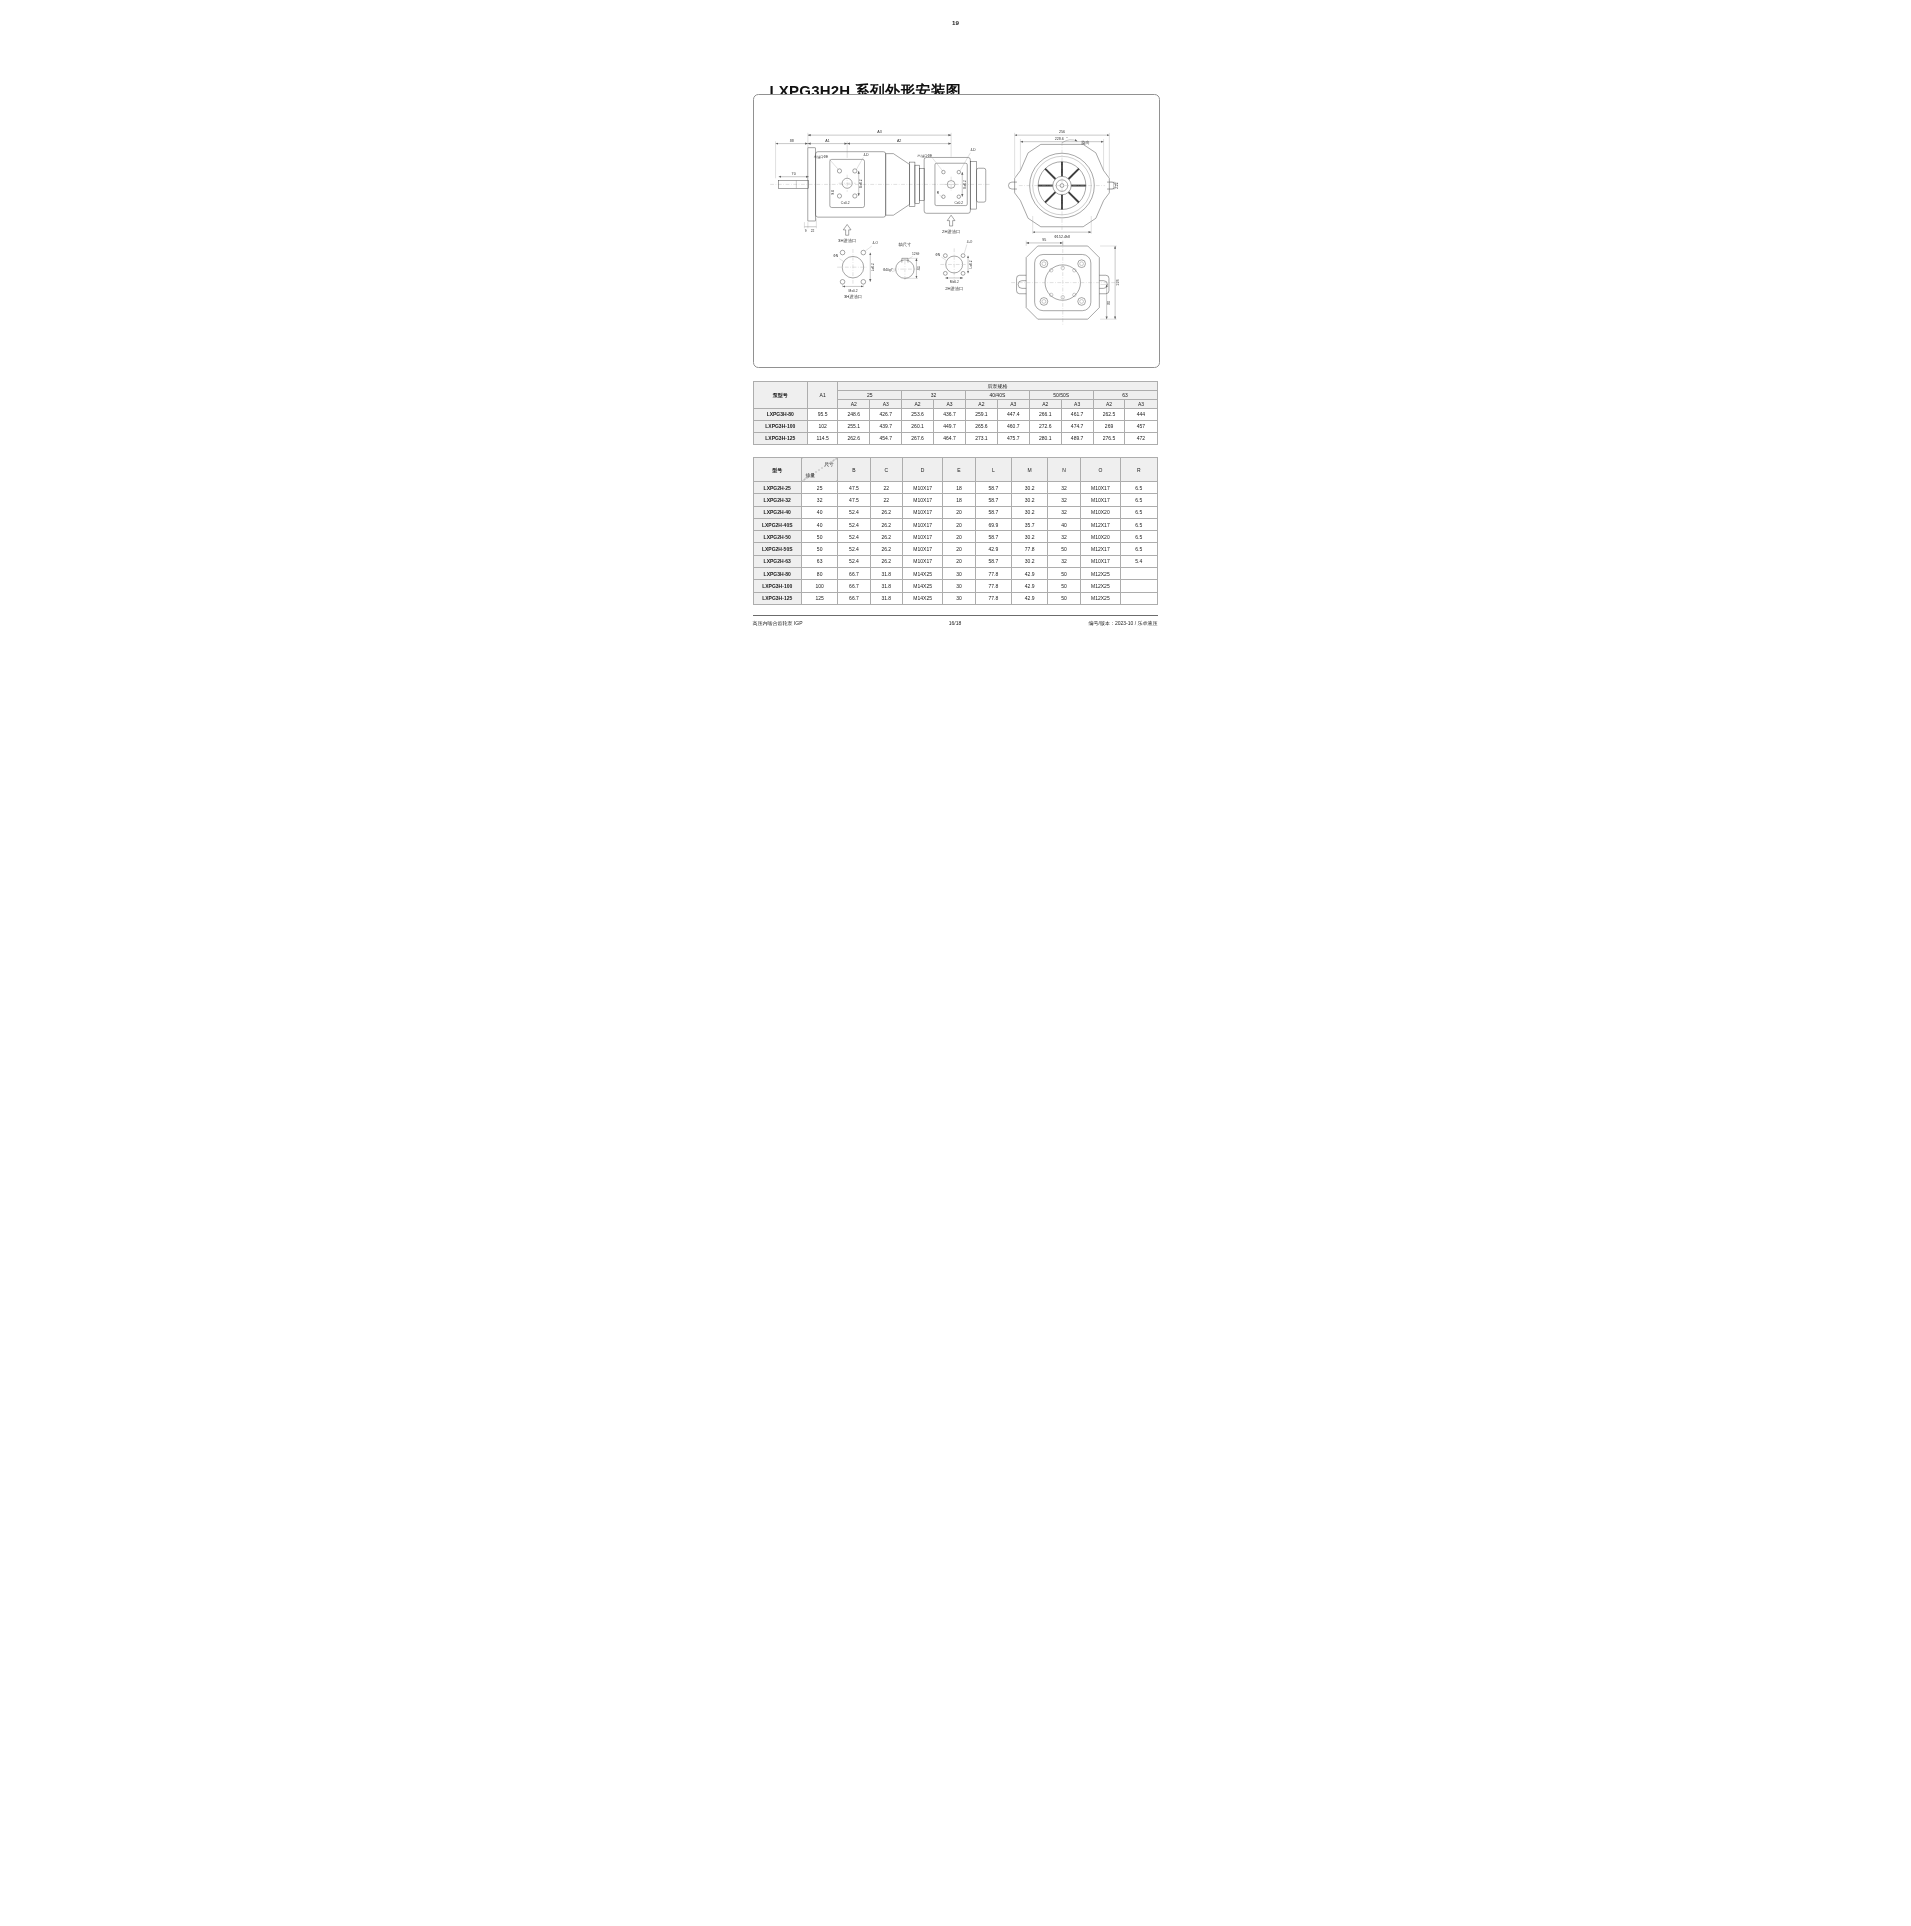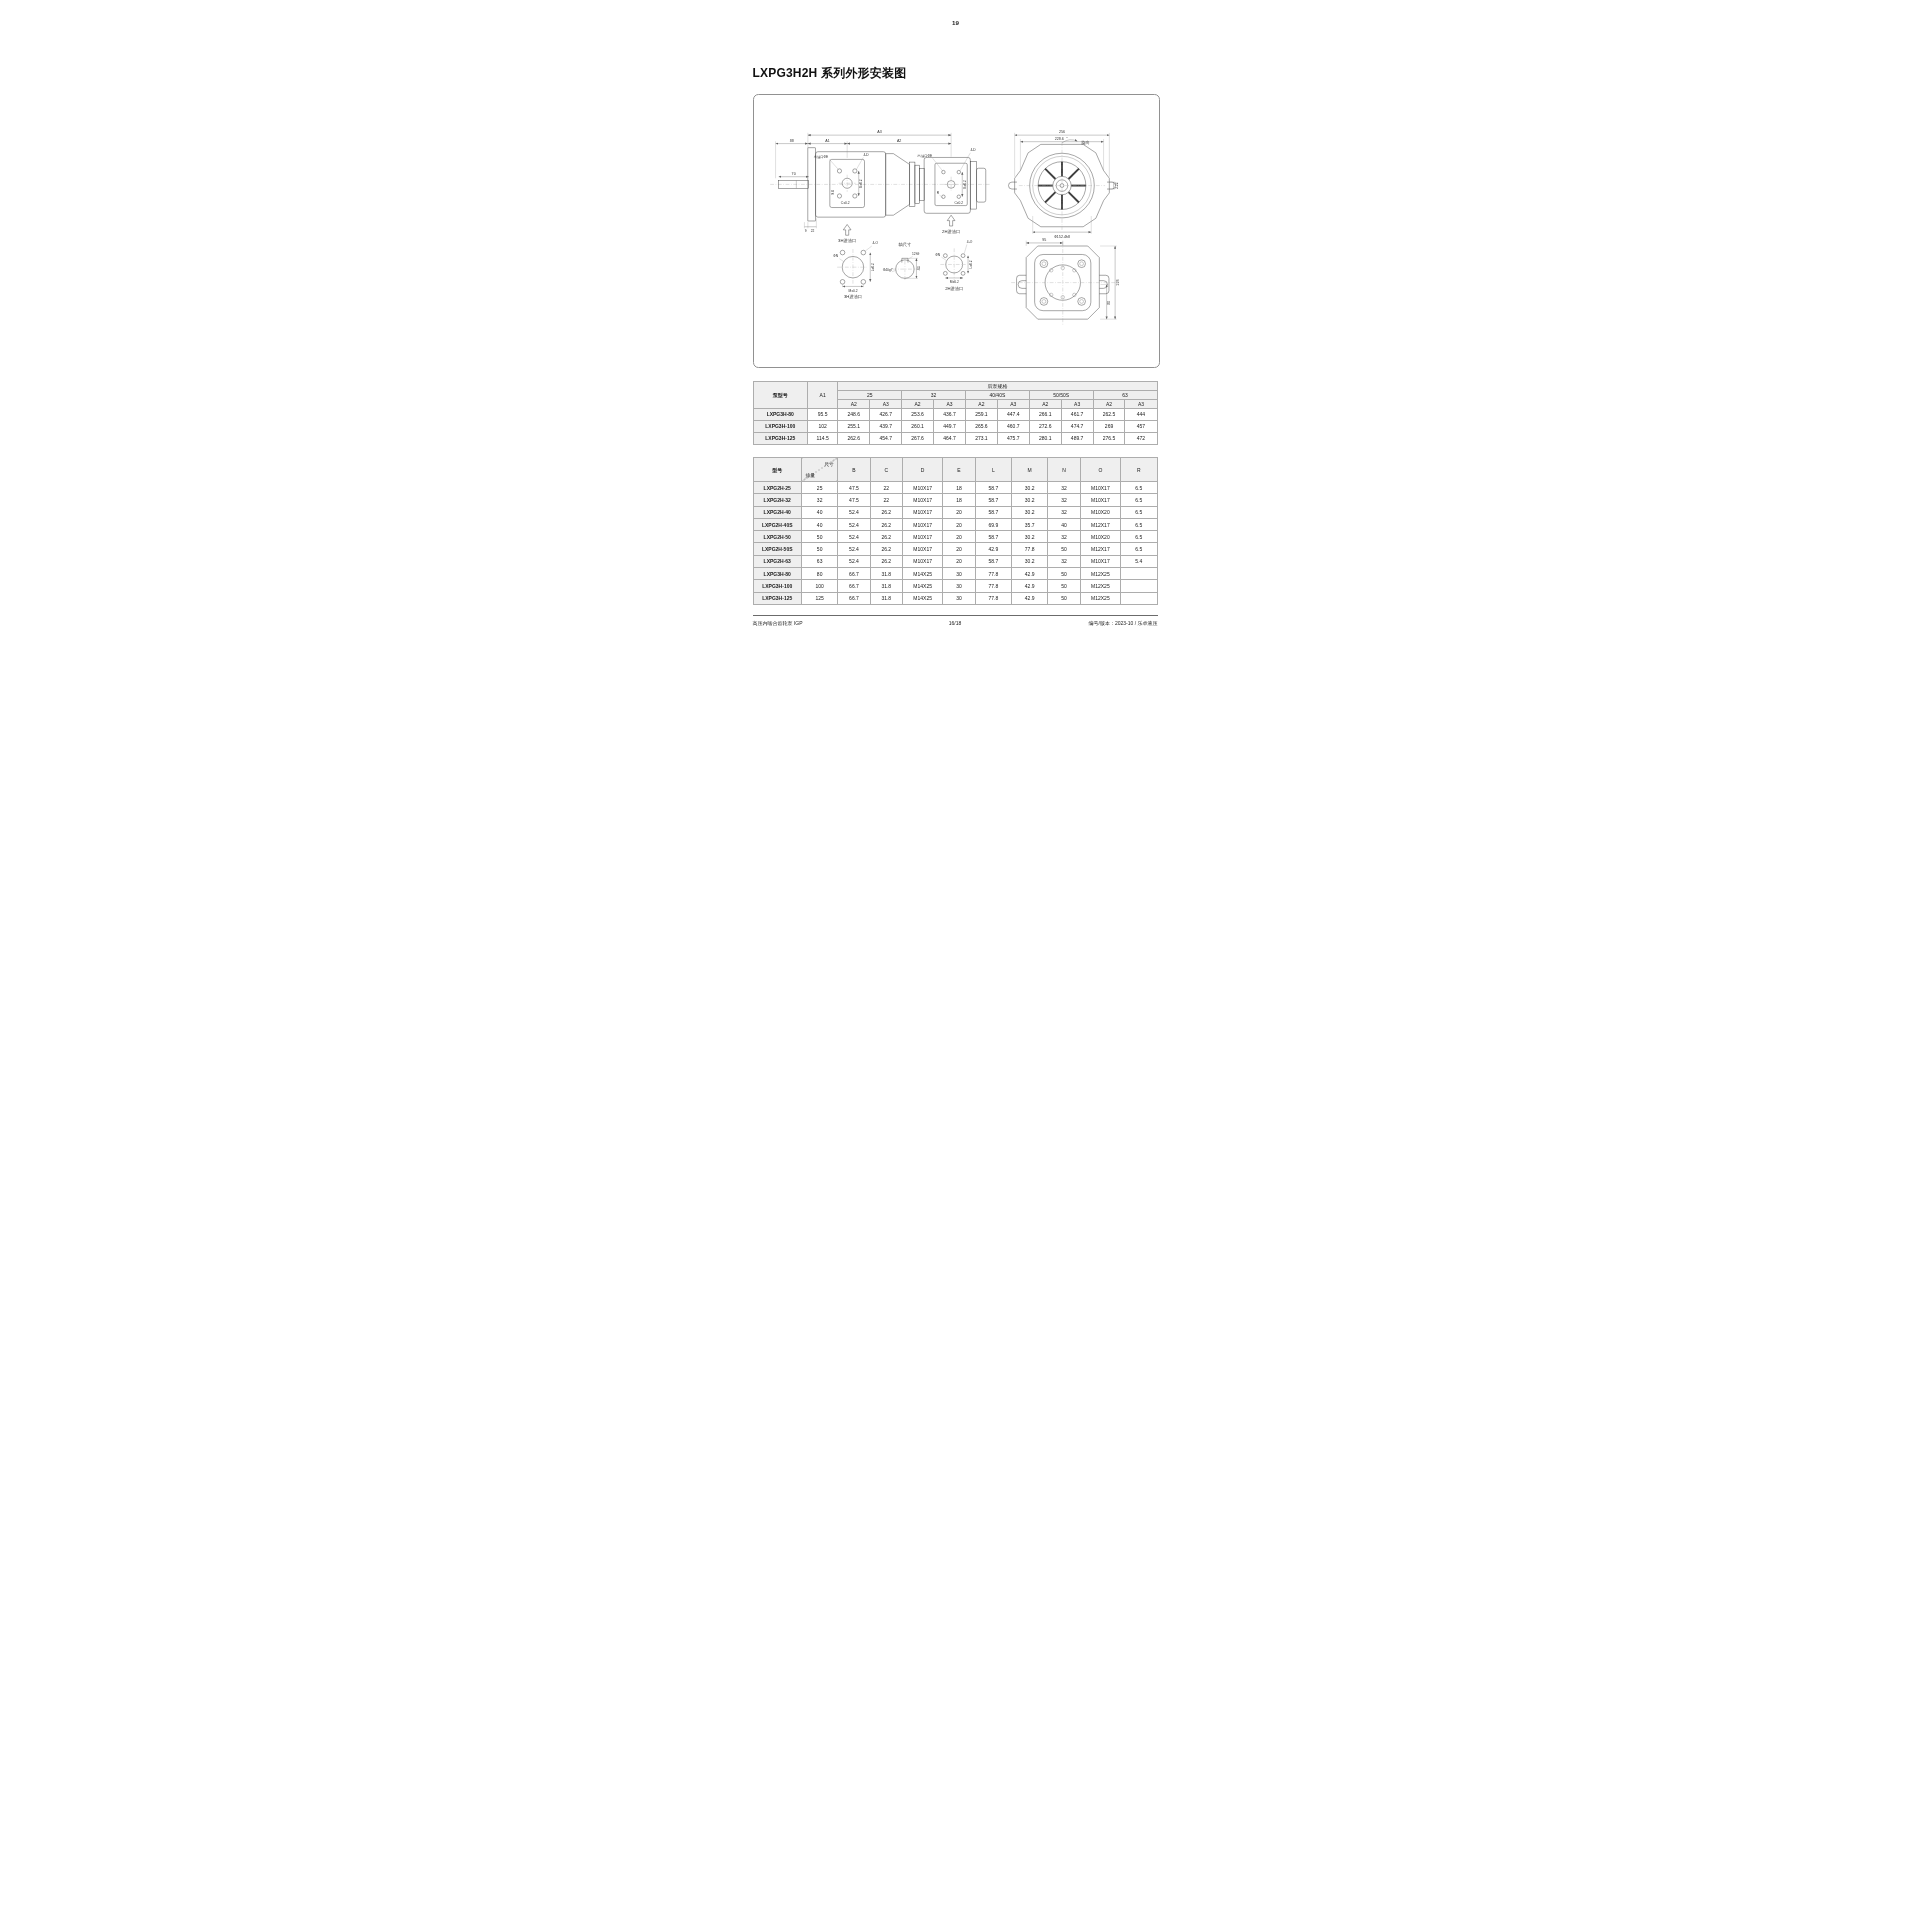--- a/index.html
+++ b/index.html
@@ -1,21 +1,21 @@
 <!DOCTYPE html>
 <html style="font-size:6.2px"><head>
 <meta charset="utf-8">
 <style>
   html,body { margin:0; padding:0; background:#ffffff; }
   body { font-family:"Liberation Sans","DejaVu Sans",sans-serif; color:#1a1a1a; }
   .page { position:relative; width:478px; height:637px; margin:0 auto; background:#fff; overflow:hidden; }
 
   .page-number { position:absolute; top:19px; left:0; right:0; text-align:center;
                  font-size:6.2px; font-weight:bold; color:#222; }
-  .title { position:absolute; top:65px; left:36px; margin:0; font-size:12px; font-weight:bold;
+  .title { position:absolute; top:65px; left:36px; margin:17px; font-size:15px; font-weight:bold;
            letter-spacing:0.2px; color:#111; }
 
   .drawing-box { position:absolute; top:94px; left:36px; width:405px; height:272px;
                  border:0.8px solid #919191; border-radius:5.4px; background:#fff; }
   .drawing-box svg { width:100%; height:100%; display:block; }
 
   
   .s   { stroke:#3f3f3f; fill:none; stroke-width:1.2; }
   .thin{ stroke:#5a5a5a; fill:none; stroke-width:0.8; }
   .dim { stroke:#5f5f5f; fill:none; stroke-width:0.9; }

